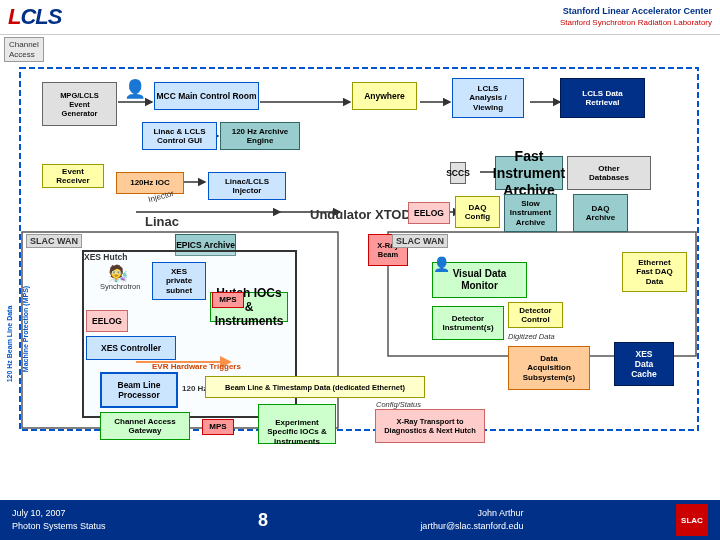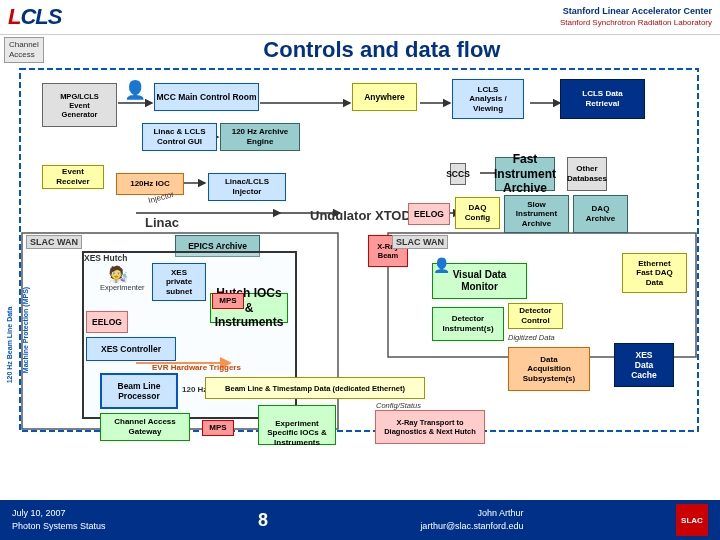--- a/index.html
+++ b/index.html
@@ -143,21 +143,20 @@
   </div>
   <div class="header-right">
     <div class="slac1">Stanford Linear Accelerator Center</div>
     <div class="slac2">Stanford Synchrotron Radiation Laboratory</div>
   </div>
 </div>
 
 <div class="page-title-bar">
   <div class="channel-access-label" style="white-space:pre;">Channel
 Access</div>
-  <div class="page-title">Controls and data flow</div>
 </div>
 
 <div class="diagram">
 
   <svg class="diagram-svg">
 
     <rect x="20" y="4" width="678" height="362" fill="none" stroke="#0055cc" stroke-width="2" stroke-dasharray="6,3"></rect>
 
     <rect x="22" y="168" width="316" height="196" fill="none" stroke="#555" stroke-width="1.5"></rect>
 
@@ -256,27 +255,27 @@
 
   <div class="box light-blue-bg" style="left:208px; top:108px; width:78px; height:28px; font-size:8px;">
     <span style="white-space:pre-line; text-align:center;">Linac/LCLS
 Injector</span>
   </div>
 
   <div class="box gray-bg" style="left:450px; top:98px; width:16px; height:22px; font-size:8.5px;">
     <span>SCCS</span>
   </div>
 
-  <div class="box teal-bg" style="left:495px; top:92px; width:60px; height:34px; font-size:12px;">
+  <div class="box teal-bg" style="left:495px; top:92px; width:68px; height:34px; font-size:14px;">
     <span style="white-space:pre-line; text-align:center;">Fast
 Instrument
 Archive</span>
   </div>
 
-  <div class="box gray-bg" style="left:567px; top:92px; width:40px; height:34px; font-size:8px;">
+  <div class="box gray-bg" style="left:567px; top:92px; width:84px; height:34px; font-size:8px;">
     <span style="white-space:pre-line; text-align:center;">Other
 Databases</span>
   </div>
 
   <div style="position:absolute; left:145px; top:150px; font-size:13px; font-weight:bold; color:#333;">
     <span>Linac</span>
   </div>
 
   <div style="position:absolute; left:310px; top:143px; font-size:13px; font-weight:bold; color:#333;">
     <span>Undulator XTOD</span>
@@ -284,21 +283,21 @@
 
   <div class="box pink-bg" style="left:408px; top:138px; width:42px; height:22px; font-size:8.5px;">
     <span>EELOG</span>
   </div>
 
   <div class="box yellow-bg" style="left:455px; top:132px; width:45px; height:32px; font-size:8px;">
     <span style="white-space:pre-line; text-align:center;">DAQ
 Config</span>
   </div>
 
-  <div class="box teal-bg" style="left:504px; top:130px; width:65px; height:38px; font-size:8px;">
+  <div class="box teal-bg" style="left:504px; top:130px; width:53px; height:38px; font-size:8px;">
     <span style="white-space:pre-line; text-align:center;">Slow
 Instrument
 Archive</span>
   </div>
 
   <div class="box teal-bg" style="left:573px; top:130px; width:55px; height:38px; font-size:8px;">
     <span style="white-space:pre-line; text-align:center;">DAQ
 Archive</span>
   </div>
 
@@ -307,32 +306,32 @@
 Beam</span>
   </div>
 
   <div style="position:absolute; left:26px; top:170px; font-size:9px; font-weight:bold; color:#333; padding:1px 3px; background:#ddd; border:1px solid #999;">
     <span>SLAC WAN</span>
   </div>
   <div style="position:absolute; left:392px; top:170px; font-size:9px; font-weight:bold; color:#333; padding:1px 3px; background:#ddd; border:1px solid #999;">
     <span>SLAC WAN</span>
   </div>
 
-  <div class="box teal-bg" style="left:175px; top:170px; width:85px; height:22px; font-size:8.5px;">
+  <div class="box teal-bg" style="left:175px; top:170px; width:61px; height:22px; font-size:8.5px;">
     <span>EPICS Archive</span>
   </div>
 
   <div style="position:absolute; left:82px; top:186px; width:215px; height:168px; border:2px solid #333; background:rgba(240,248,255,0.3);"></div>
   <div style="position:absolute; left:84px; top:188px; font-size:8.5px; font-weight:bold; color:#333;">
     <span>XES Hutch</span>
   </div>
 
   <div style="position:absolute; left:108px; top:200px; font-size:16px;">🧑‍🔬</div>
   <div style="position:absolute; left:100px; top:218px; font-size:7.5px; color:#333;">
-    <span>Experimenter</span>
+    <span>Synchrotron</span>
   </div>
 
   <div class="box light-blue-bg" style="left:152px; top:198px; width:54px; height:38px; font-size:8px;">
     <span style="white-space:pre-line; text-align:center;">XES
 private
 subnet</span>
   </div>
 
   <div class="box green-bg" style="left:210px; top:196px; width:78px; height:30px; font-size:12px;margin-top:32px;">
     <span style="white-space:pre-line; text-align:center;">Hutch IOCs &amp;

